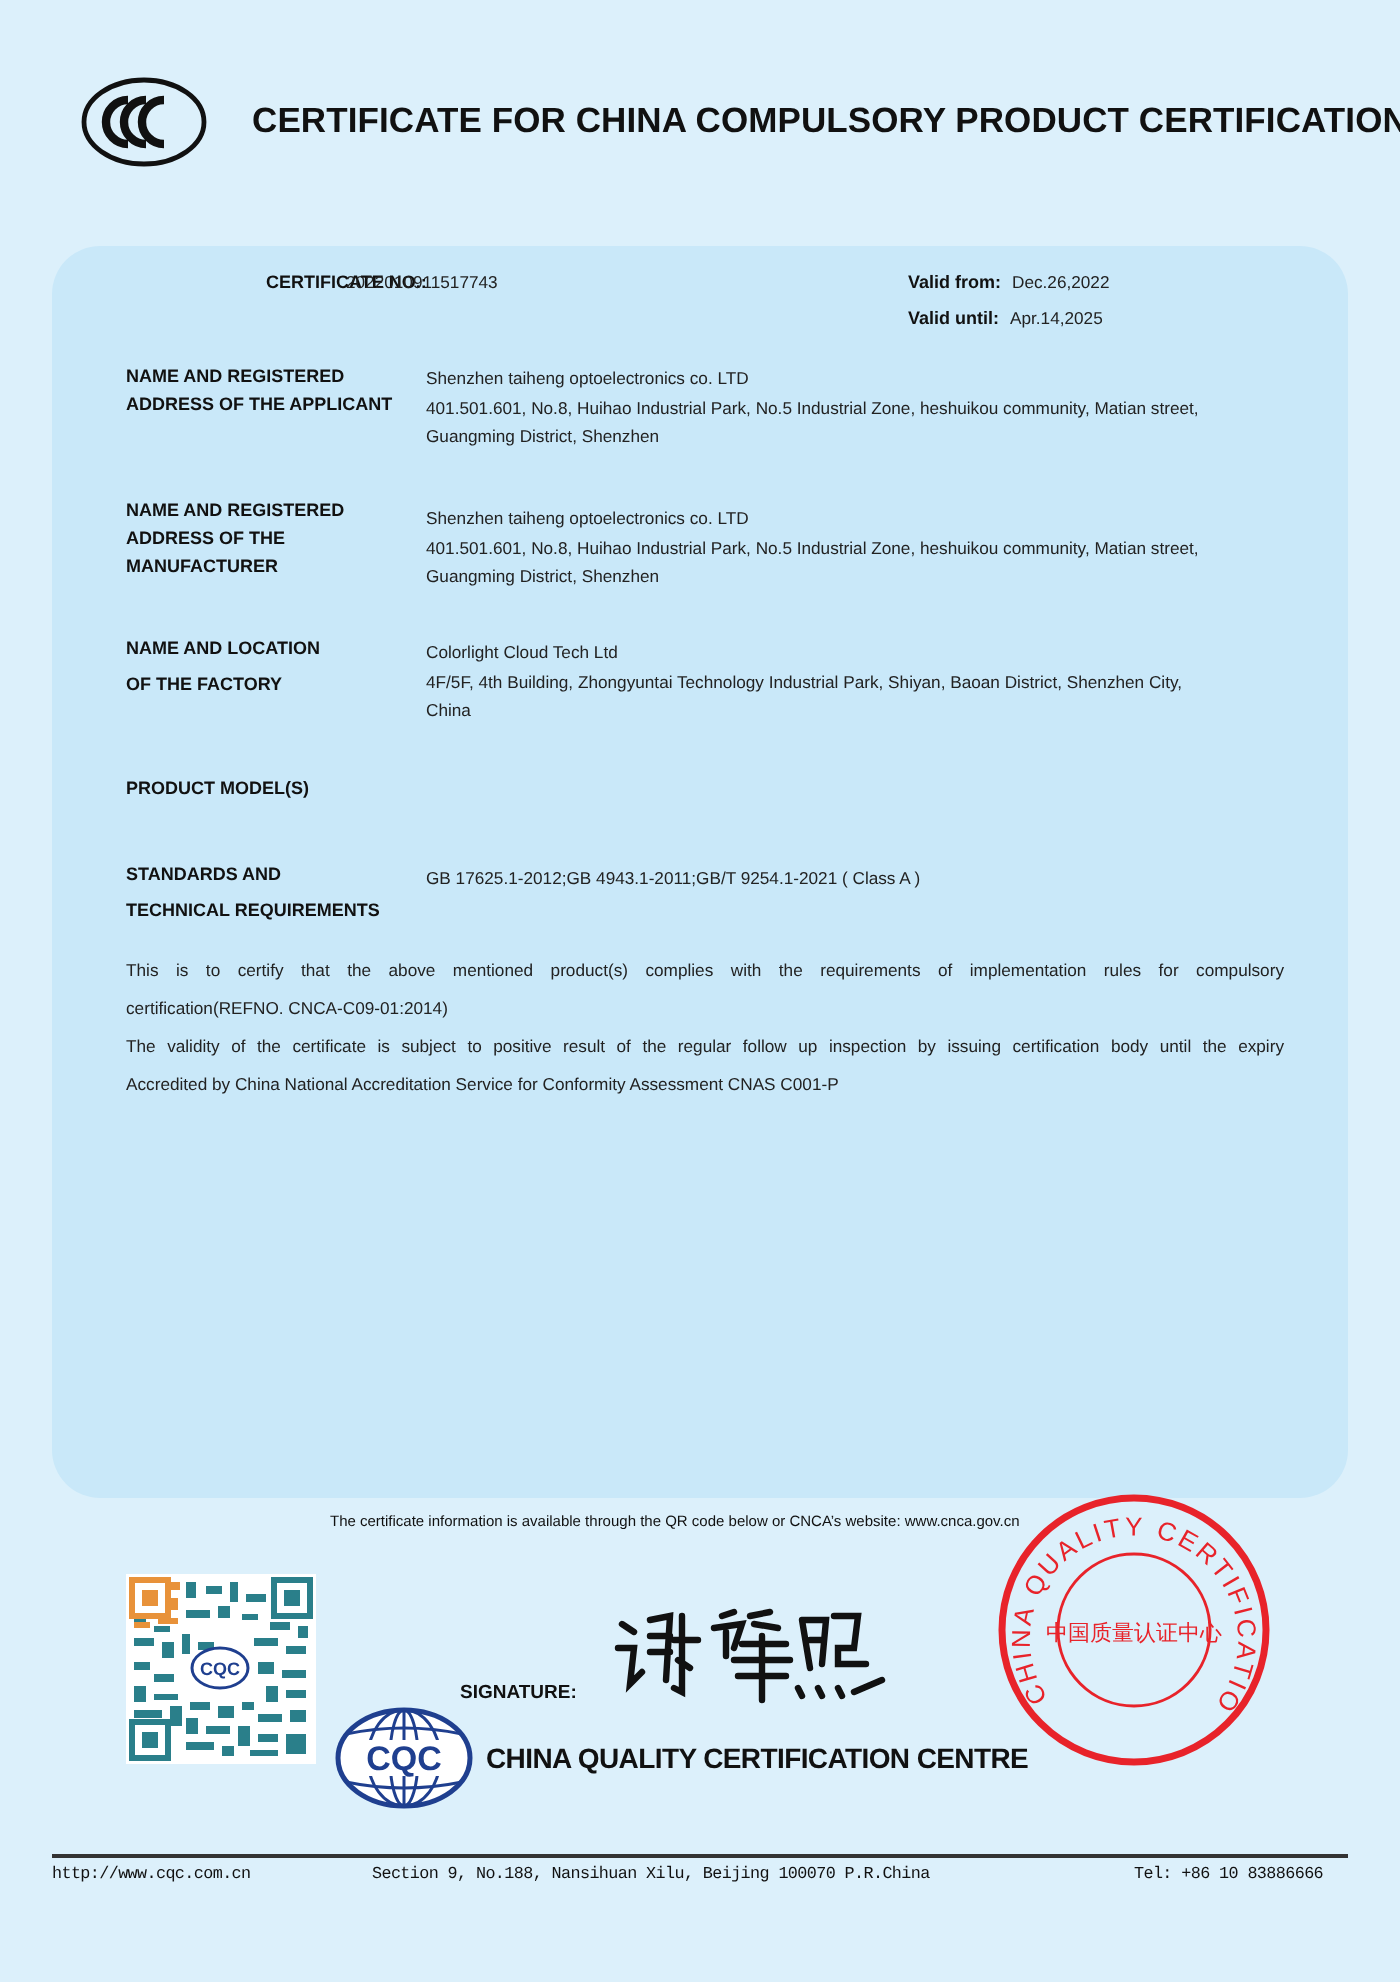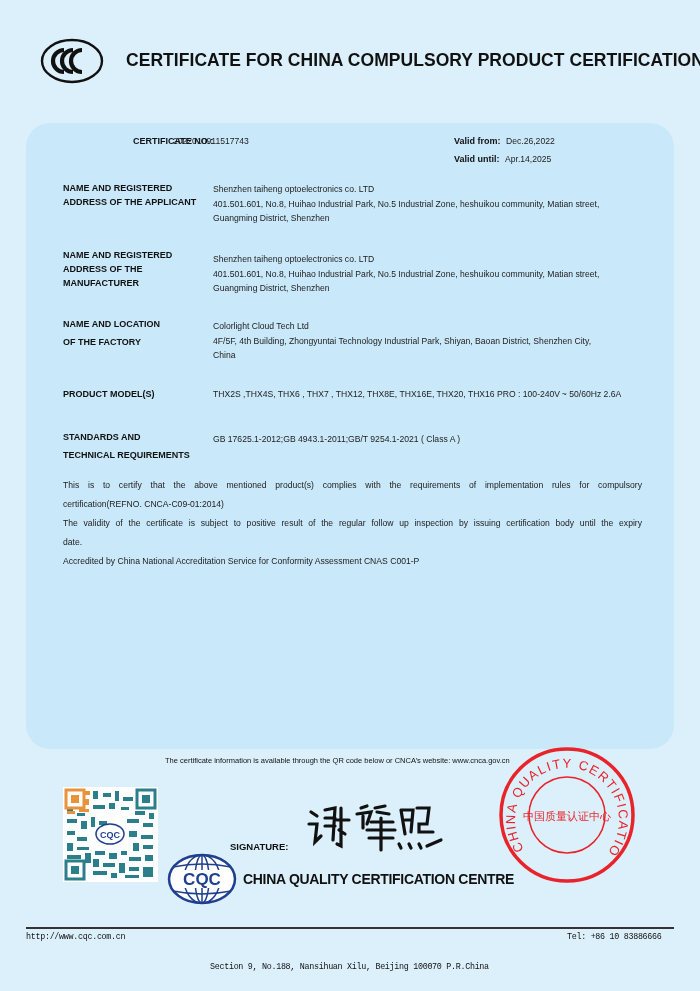--- a/index.html
+++ b/index.html
@@ -56,21 +56,21 @@
   .cqc-name { left: 243px; top: 871px; font-size: 14px; font-weight: bold; color: #111; letter-spacing: -0.3px; white-space: nowrap; }
   .seal { left: 497px; top: 745px; width: 140px; height: 140px; }
 
   .footer-rule { left: 26px; top: 927px; width: 648px; height: 2px; background: #333; }
   .footer-text {
     top: 932px; font-size: 8.4px; color: #111;
     font-family: "Liberation Mono", "DejaVu Sans Mono", monospace; white-space: nowrap;
     letter-spacing: -0.3px;
   }
   .footer-url { left: 26px; }
-  .footer-addr { left: 210px; margin-top: 30px; }
+  .footer-addr { left: 186px; }
   .footer-tel { left: 567px; }
 </style>
 </head>
 <body>
 
 <div class="abs ccc-logo">
   <svg width="64" height="46" viewBox="0 0 64 46">
     <ellipse cx="32" cy="23" rx="30" ry="21" fill="none" stroke="#111" stroke-width="2.4"></ellipse>
     <path d="M24 12 A11 11 0 0 0 24 34" fill="none" stroke="#111" stroke-width="4.2"></path>
     <path d="M33 12 A11 11 0 0 0 33 34" fill="none" stroke="#111" stroke-width="4.2"></path>
@@ -116,36 +116,34 @@
 <div class="abs val row-value" style="top:319px">
   <div>Colorlight Cloud Tech Ltd</div>
   <div>4F/5F, 4th Building, Zhongyuntai Technology Industrial Park, Shiyan, Baoan District, Shenzhen City,</div>
   <div>China</div>
 </div>
 
 <div class="abs lbl row-label" style="top:387px">
   <div>PRODUCT MODEL(S)</div>
 </div>
 <div class="abs val row-value" style="top:387px; width:450px; white-space:nowrap">
-  <div>THX2S ,THX4S, THX6 , THX7 , THX12, THX8E, THX16E, THX20, THX16 PRO   : 100-240V ~   50/60Hz 2.6A</div>
 </div>
 
 <div class="abs lbl row-label" style="top:428px; line-height:18px">
   <div>STANDARDS AND</div>
   <div>TECHNICAL REQUIREMENTS</div>
 </div>
 <div class="abs val row-value" style="top:432px">
   <div>GB 17625.1-2012;GB 4943.1-2011;GB/T 9254.1-2021 ( Class A )</div>
 </div>
 
 <div class="abs para" style="top:476px">
   <div style="text-align:justify; text-align-last:justify">This is to certify that the above mentioned product(s) complies with the requirements of implementation rules for compulsory</div>
   <div>certification(REFNO. CNCA-C09-01:2014)</div>
   <div style="text-align:justify; text-align-last:justify">The validity of the certificate is subject to positive result of the regular follow up inspection by issuing certification body until the expiry</div>
-  <div>date.</div>
   <div>Accredited by China National Accreditation Service for Conformity Assessment CNAS C001-P</div>
 </div>
 
 <div class="abs info-line">The certificate information is available through the QR code below or CNCA’s website: www.cnca.gov.cn</div>
 
 <div class="abs qr">
   <svg width="95" height="95" viewBox="0 0 95 95">
     <rect width="95" height="95" fill="#ffffff"></rect>
     <g fill="#2a7f8a">
       <rect x="4" y="20" width="6" height="4"></rect>

